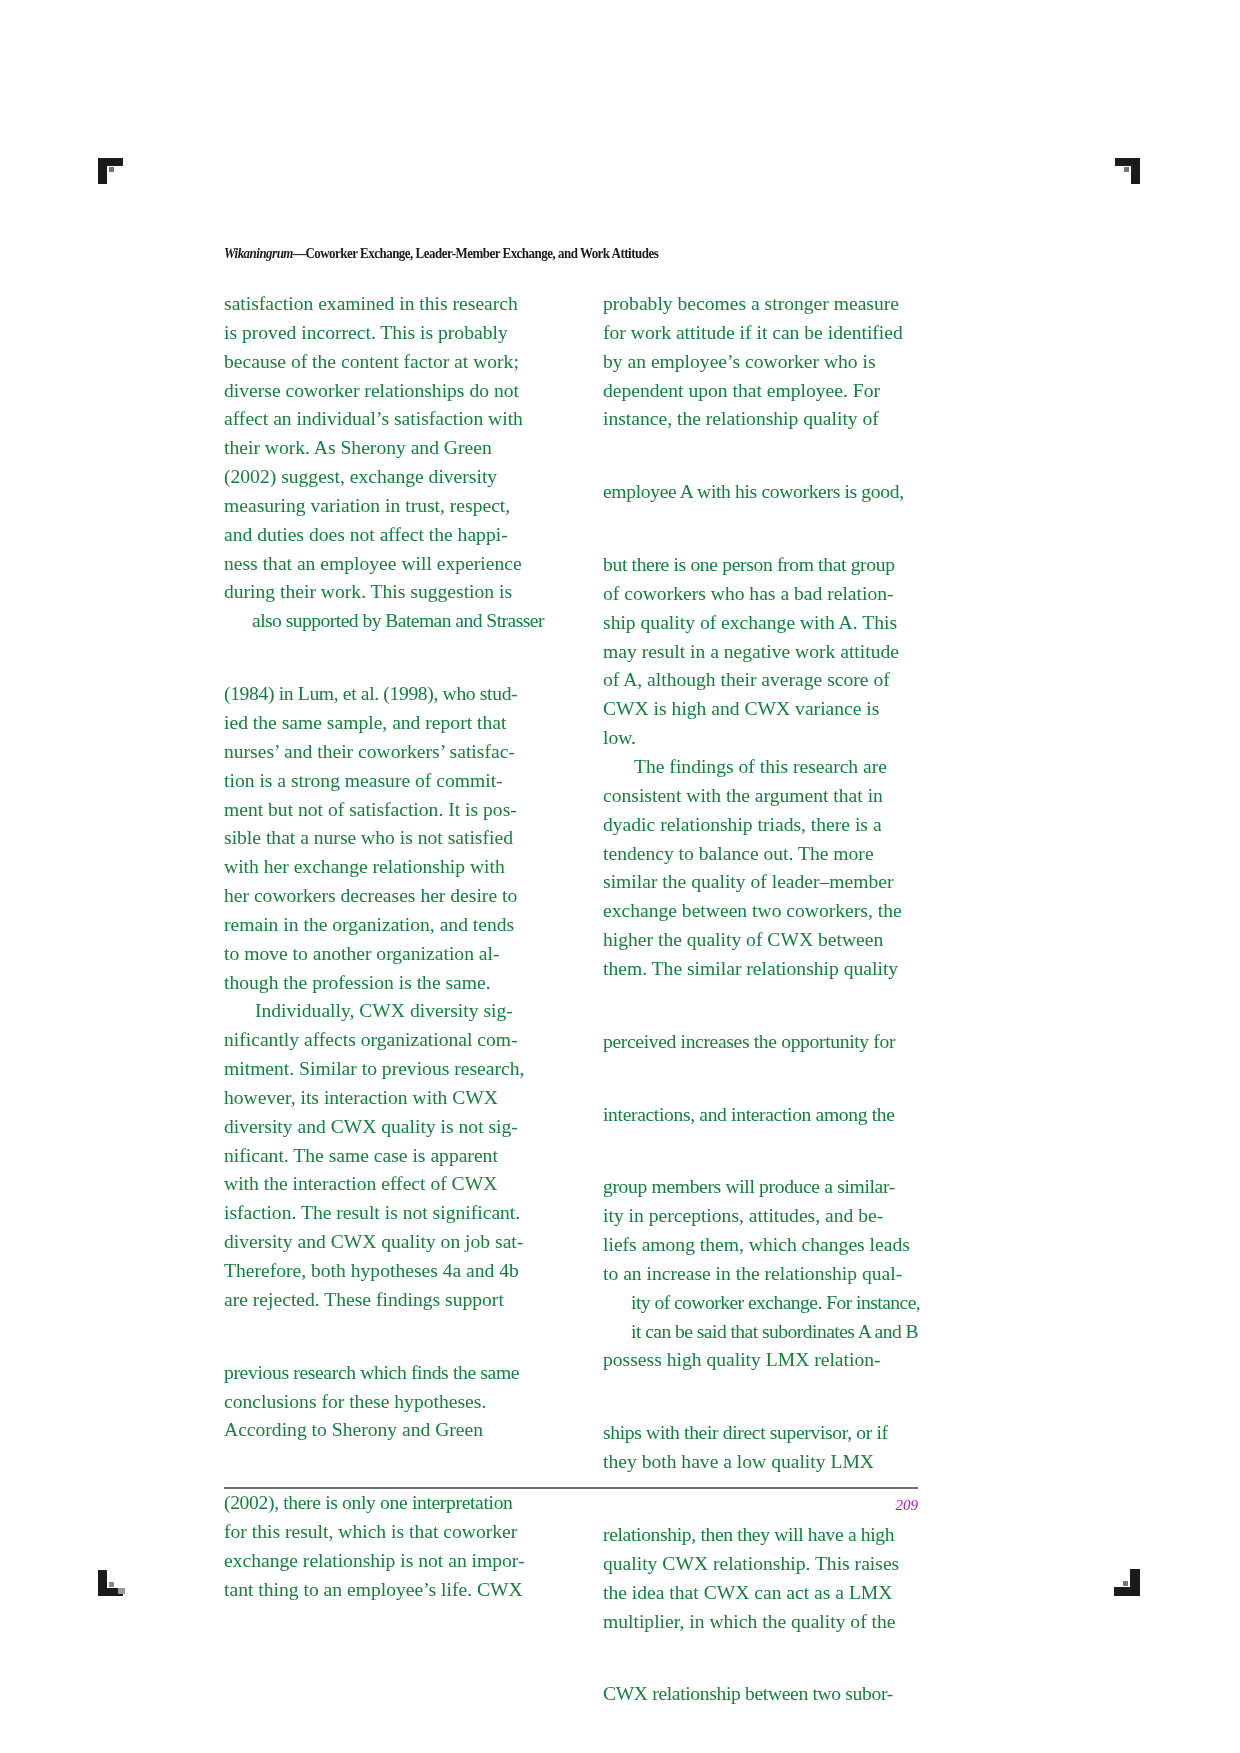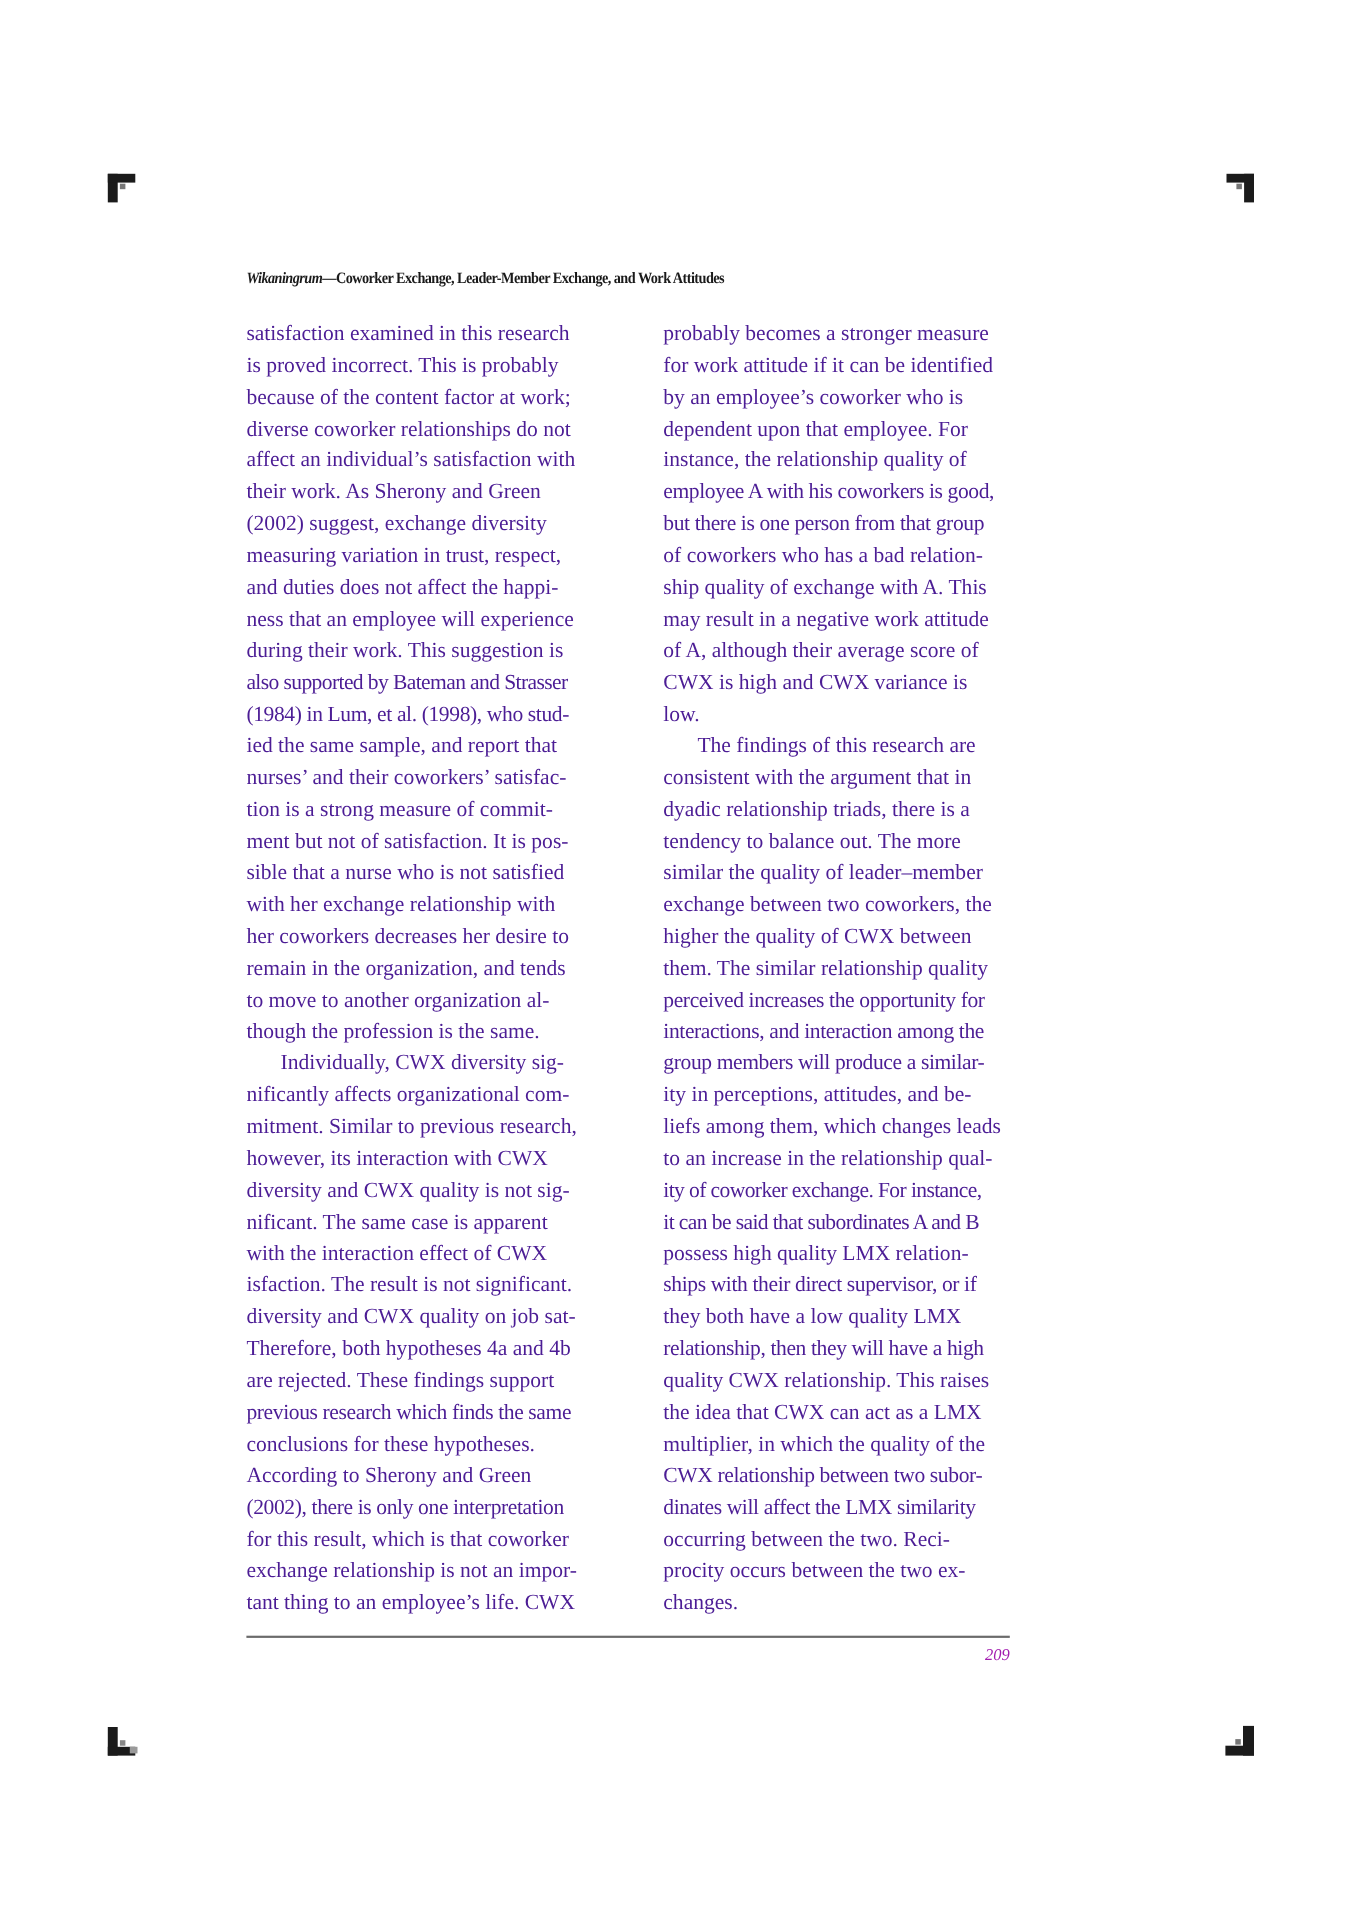--- a/index.html
+++ b/index.html
@@ -91,38 +91,40 @@
   }
   .text-column {
     width: 315px;
   }
   .para {
     margin: 0;
     font-size: 19.6px;
     line-height: 28.85px;
     text-align: justify;
     text-justify: inter-word;
-    color: #4c1d95;
+    color: #15803d;
     hyphens: none;
   }
   
   .ln {
     display: block;
     white-space: nowrap;
   }
   .ln.j {
     display: flex;
     justify-content: space-between;
   }
   .ln.j > span { display: inline-block; }
   .ln.tight {
     letter-spacing: -0.35px;
+    margin-top: 44px;
   }
   .ln.vtight {
     letter-spacing: -0.55px;
+    margin-left: 28px;
   }
   .ln.ind { padding-left: 31px; }
 
   
   #footer-rule {
     position: absolute;
     left: 224px;
     top: 1487px;
     width: 694px;
     height: 2px;

